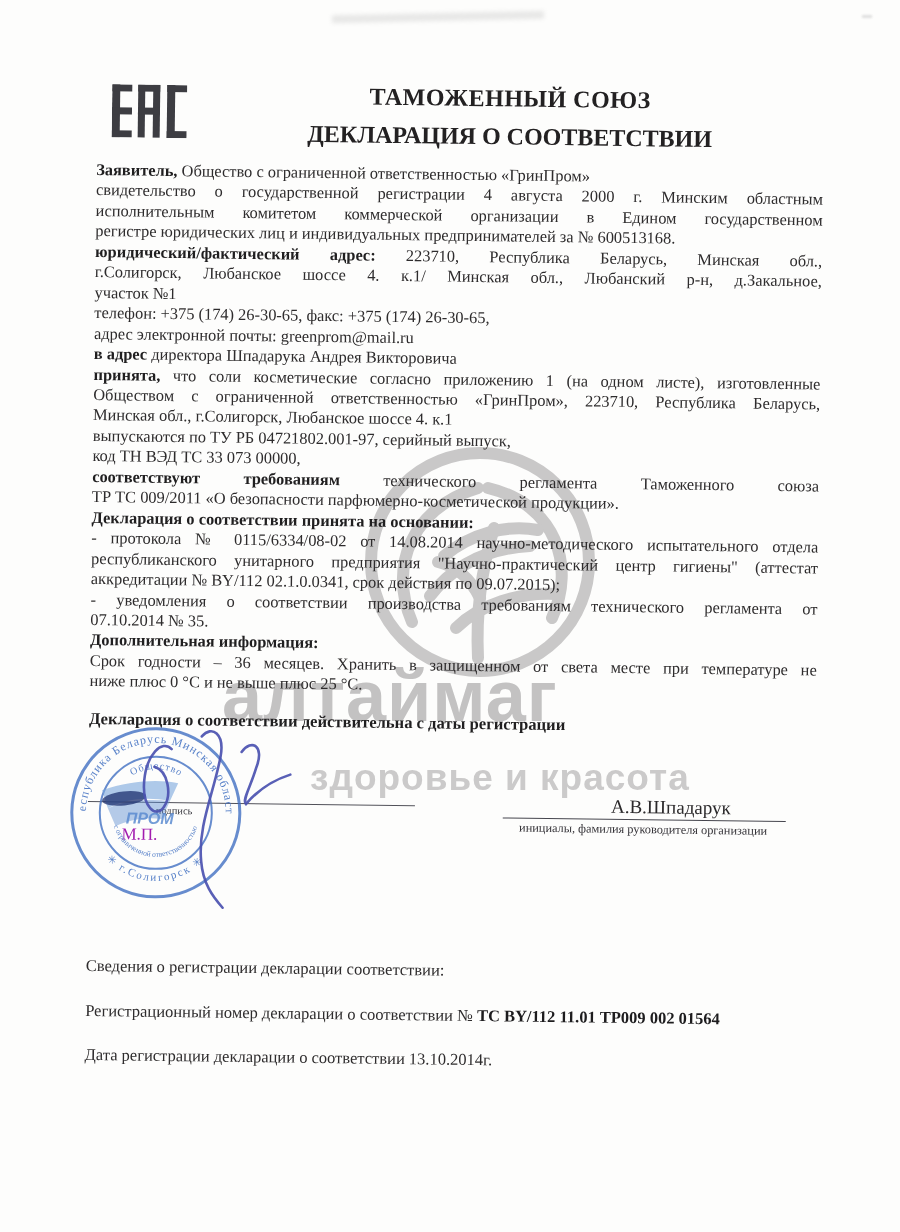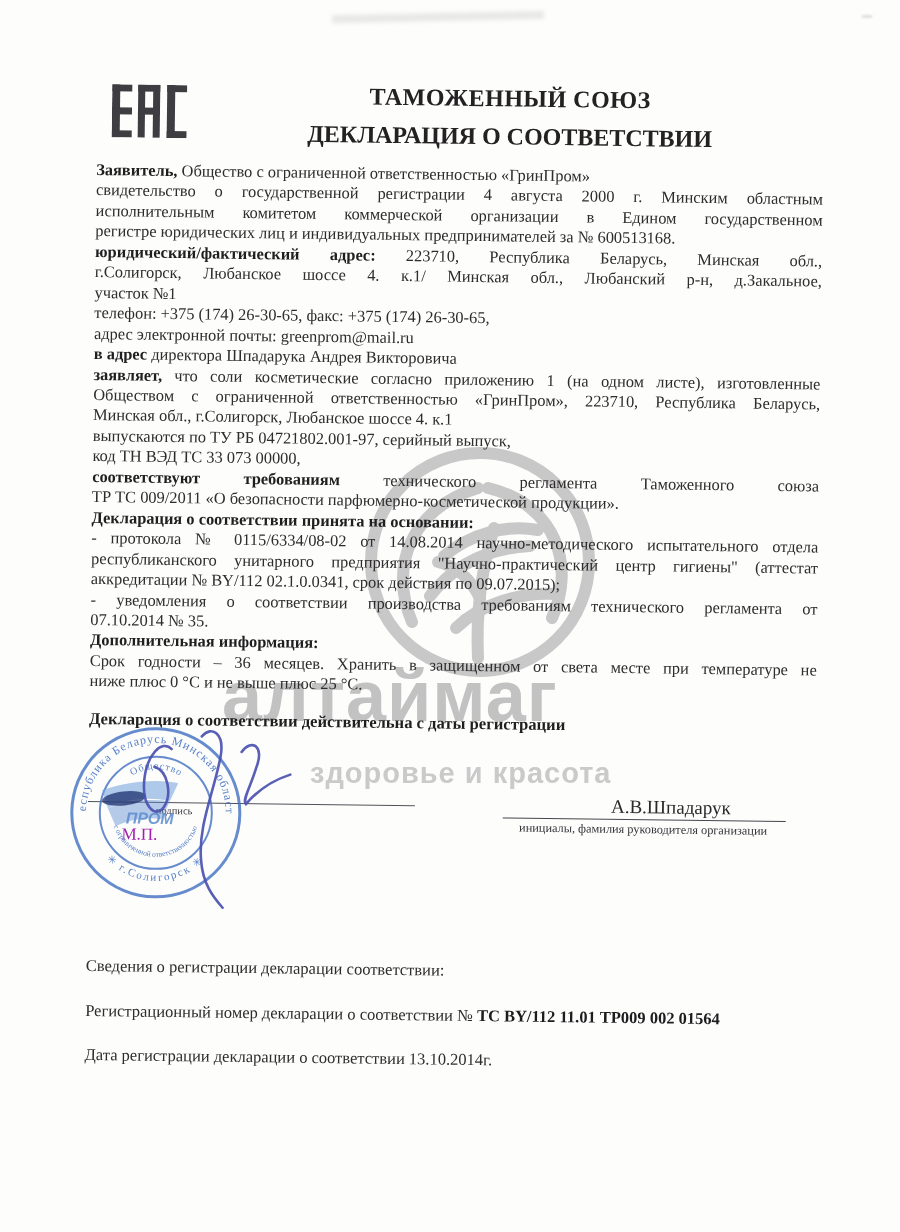--- a/index.html
+++ b/index.html
@@ -8,21 +8,21 @@
   
   .smudge{position:absolute;left:332px;top:13px;width:212px;height:8px;background:#9d9d9d;
           opacity:.22;filter:blur(2px);transform:rotate(-1.2deg);}
   .speck{position:absolute;left:862px;top:15px;width:10px;height:3px;background:#8a8a8a;
          opacity:.25;filter:blur(1px);}
   
   .watermark{position:absolute;inset:0;z-index:1;color:#c6c5c5;font-family:"Liberation Sans",sans-serif;}
   .wm-logo{position:absolute;left:358px;top:446px;}
   .wm-brand{position:absolute;left:222px;top:660px;font-size:72px;font-weight:bold;
             letter-spacing:1px;line-height:1;color:#c3c2c2;}
-  .wm-tagline{position:absolute;left:310px;top:757px;font-size:29px;font-weight:600;
+  .wm-tagline{position:absolute;left:310px;top:757px;font-size:37px;font-weight:600;
               letter-spacing:1px;color:#cbcaca;}
   
   .doc{position:absolute;inset:0;z-index:2;transform:rotate(.75deg);transform-origin:95px 110px;}
   .eac{position:absolute;left:112px;top:84px;}
   .titles{position:absolute;left:200px;top:80px;width:620px;text-align:center;
           font-weight:bold;font-size:24px;color:#232122;letter-spacing:.5px;}
   .titles .t2{margin-top:11px;letter-spacing:0;}
   .body-text{position:absolute;left:97px;top:160px;width:727px;font-size:16.4px;
              line-height:20.45px;}
   .body-text .line{white-space:nowrap;}
@@ -97,21 +97,21 @@
         <div class="line"><b>Заявитель,</b><span> Общество с ограниченной ответственностью «ГринПром»</span></div>
         <div class="line just"><span>свидетельство о государственной регистрации 4 августа 2000 г. Минским областным</span></div>
         <div class="line just"><span>исполнительным комитетом коммерческой организации в Едином государственном</span></div>
         <div class="line"><span>регистре юридических лиц и индивидуальных предпринимателей за № 600513168.</span></div>
         <div class="line just"><b>юридический/фактический адрес:</b><span> 223710, Республика Беларусь, Минская обл.,</span></div>
         <div class="line just"><span>г.Солигорск, Любанское шоссе 4. к.1/ Минская обл., Любанский р-н, д.Закальное,</span></div>
         <div class="line"><span>участок №1</span></div>
         <div class="line"><span>телефон: +375 (174) 26-30-65, факс: +375 (174) 26-30-65,</span></div>
         <div class="line"><span>адрес электронной почты: greenprom@mail.ru</span></div>
         <div class="line"><b>в адрес</b><span> директора Шпадарука Андрея Викторовича</span></div>
-        <div class="line just"><b>заявляет,</b><span> что соли косметические согласно приложению 1 (на одном листе), изготовленные</span></div>
+        <div class="line just"><b>принята,</b><span> что соли косметические согласно приложению 1 (на одном листе), изготовленные</span></div>
         <div class="line just"><span>Обществом с ограниченной ответственностью «ГринПром», 223710, Республика Беларусь,</span></div>
         <div class="line"><span>Минская обл., г.Солигорск, Любанское шоссе 4. к.1</span></div>
         <div class="line"><span>выпускаются  по ТУ РБ 04721802.001-97, серийный выпуск,</span></div>
         <div class="line"><span>код ТН ВЭД ТС 33 073 00000,</span></div>
         <div class="line just"><b>соответствуют требованиям</b><span> технического регламента Таможенного союза</span></div>
         <div class="line"><span>ТР ТС 009/2011 «О безопасности парфюмерно-косметической продукции».</span></div>
         <div class="line"><b>Декларация о соответствии принята на основании:</b></div>
         <div class="line just"><span>- протокола № 0115/6334/08-02 от 14.08.2014 научно-методического испытательного отдела</span></div>
         <div class="line just"><span>республиканского унитарного предприятия "Научно-практический центр гигиены" (аттестат</span></div>
         <div class="line"><span>аккредитации № BY/112 02.1.0.0341, срок действия по 09.07.2015);</span></div>

